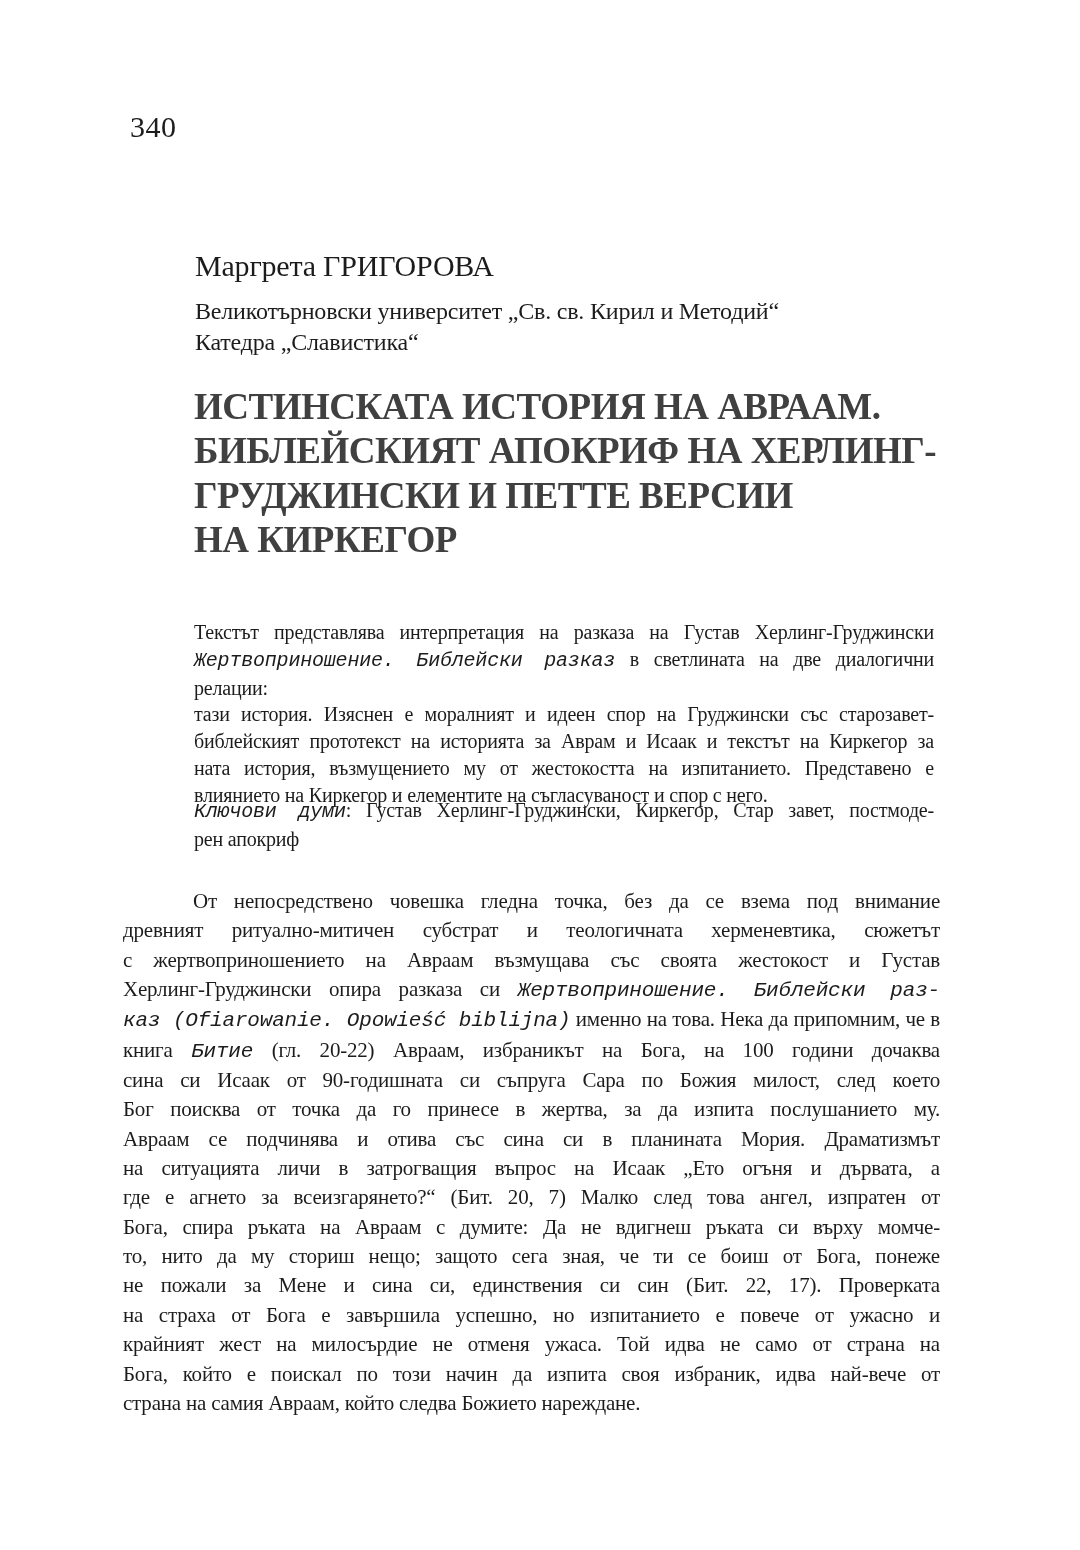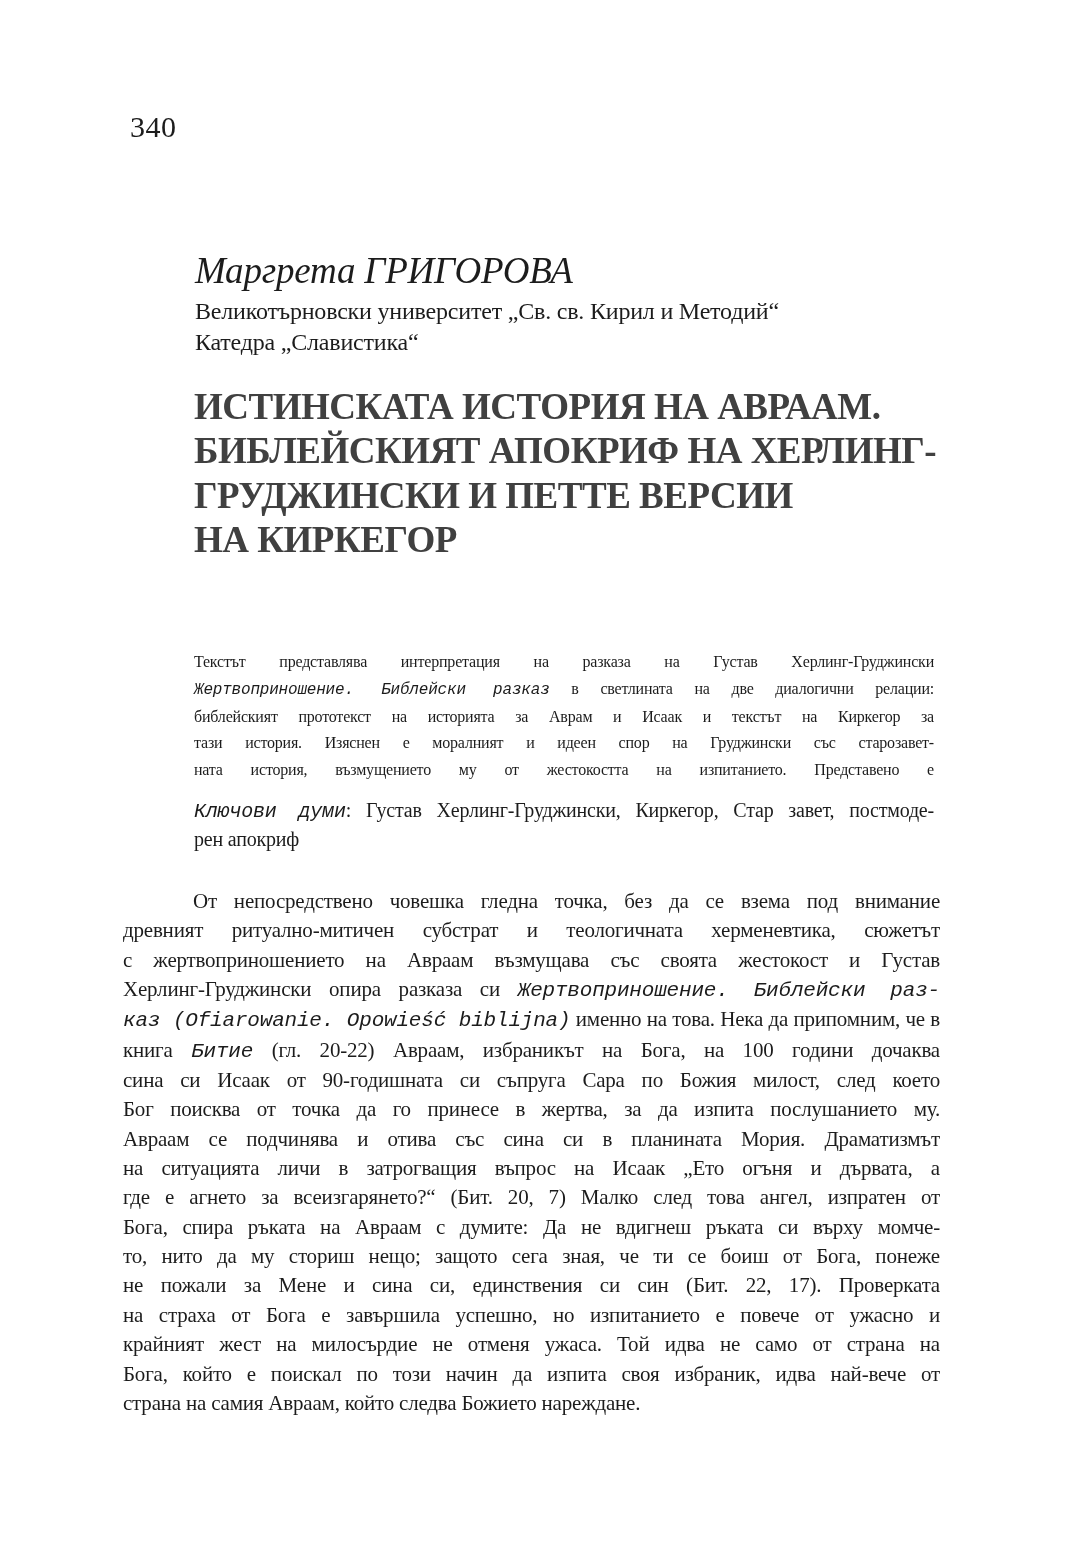--- a/index.html
+++ b/index.html
@@ -16,22 +16,21 @@
   .abs { position: absolute; }
 
   .pagenum {
     left: 130px; top: 110px;
     font-size: 30px;
     letter-spacing: 0.5px;
   }
 
   .author {
     left: 195px; top: 249px;
-    font-size: 37px;
-    font-style: italic;
+    font-size: 30px;
     letter-spacing: -0.2px;
   }
 
   .affil {
     left: 195px; top: 296px;
     width: 760px;
     font-size: 24px;
     line-height: 31px;
     letter-spacing: -0.2px;
   }
@@ -40,23 +39,23 @@
     left: 194px; top: 385px;
     width: 760px;
     font-size: 37px;
     font-weight: bold;
     line-height: 44.3px;
     letter-spacing: -0.5px;
     color: #404040;
   }
 
   .abstract {
-    left: 194px; top: 649px;
+    left: 194px; top: 619px;
     width: 740px;
-    font-size: 16px;
+    font-size: 20px;
     line-height: 26.8px;
     letter-spacing: -0.2px;
   }
 
   .keywords {
     left: 194px; top: 797px;
     width: 740px;
     font-size: 20px;
     line-height: 26.8px;
     letter-spacing: -0.2px;
@@ -88,23 +87,24 @@
     </div>
   <div class="abs title">
       <div class="line"><span>ИСТИНСКАТА ИСТОРИЯ НА АВРААМ.</span></div>
       <div class="line"><span>БИБЛЕЙСКИЯТ АПОКРИФ НА ХЕРЛИНГ-</span></div>
       <div class="line"><span>ГРУДЖИНСКИ И ПЕТТЕ ВЕРСИИ</span></div>
       <div class="line pend"><span>НА КИРКЕГОР</span></div>
     </div>
   <div class="abs abstract just">
       <div class="line"><span>Текстът представлява интерпретация на разказа на Густав Херлинг-Груджински</span></div>
       <div class="line"><span class="it">Жертвоприношение. Библейски разказ</span><span> в светлината на две диалогични релации:</span></div>
+      <div class="line"><span>тази история. Изяснен е моралният и идеен спор на Груджински със старозавет-</span></div>
       <div class="line"><span>библейският прототекст на историята за Аврам и Исаак и текстът на Киркегор за</span></div>
-      <div class="line"><span>тази история. Изяснен е моралният и идеен спор на Груджински със старозавет-</span></div>
       <div class="line"><span>ната история, възмущението му от жестокостта на изпитанието. Представено е</span></div>
+      <div class="line pend"><span>влиянието на Киркегор и елементите на съгласуваност и спор с него.</span></div>
     </div>
   <div class="abs keywords just">
       <div class="line"><span class="it">Ключови думи</span><span>: Густав Херлинг-Груджински, Киркегор, Стар завет, постмоде-</span></div>
       <div class="line pend"><span>рен апокриф</span></div>
     </div>
   <div class="abs bodytext just">
       <div class="line"><span>От непосредствено човешка гледна точка, без да се взема под внимание</span></div>
       <div class="line"><span>древният ритуално-митичен субстрат и теологичната херменевтика, сюжетът</span></div>
       <div class="line"><span>с жертвоприношението на Авраам възмущава със своята жестокост и Густав</span></div>
       <div class="line"><span>Херлинг-Груджински опира разказа си </span><span class="it">Жертвоприношение. Библейски раз-</span></div>

